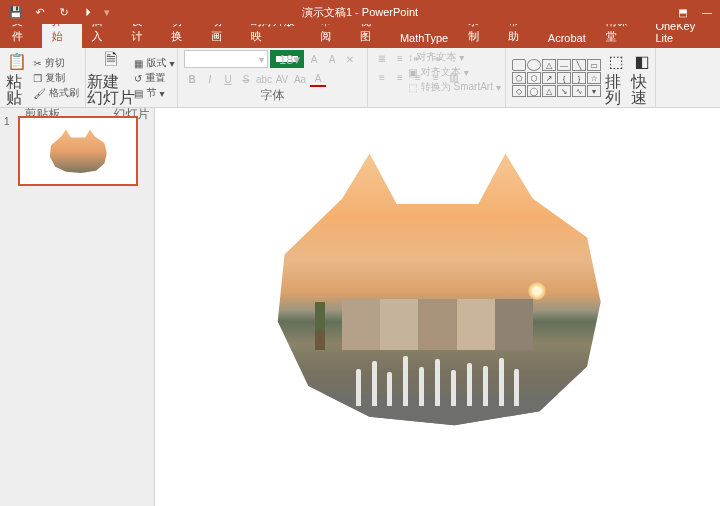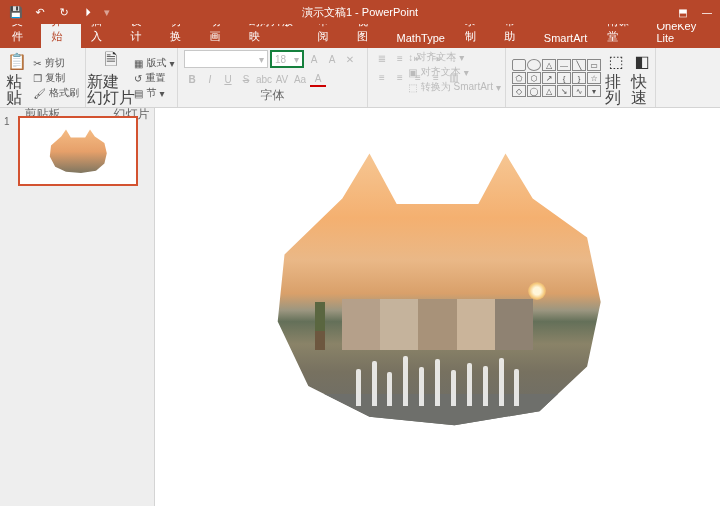--- a/index.html
+++ b/index.html
@@ -17,21 +17,21 @@
 .ribbon{height:60px;background:#f1f1f1;border-bottom:1px solid #d4d4d4;display:flex}
 .group{border-right:1px solid #d9d9d9;padding:2px 6px;display:flex;flex-direction:column;justify-content:space-between;position:relative}
 .glabel{font-size:12px;color:#666;text-align:center;padding-bottom:1px}
 .gcontent{flex:1;display:flex;align-items:center;gap:4px}
 .bigbtn{display:flex;flex-direction:column;align-items:center;justify-content:center;width:38px;cursor:pointer;gap:2px}
 .bigbtn .ico{width:22px;height:22px;display:flex;align-items:center;justify-content:center;font-size:16px}
 .bigbtn .lbl{font-size:16px;color:#444;line-height:1}
 .col{display:flex;flex-direction:column;gap:1px;font-size:10px;color:#555}
 .col .row{display:flex;align-items:center;gap:3px;cursor:pointer;white-space:nowrap}
 .fontbox{width:84px;height:18px;border:1px solid #c8c8c8;background:#fff;font-size:10px;padding:0 3px;display:flex;align-items:center;justify-content:space-between}
-.sizebox{width:34px;height:18px;border:2px solid #15803d;background:#fff;font-size:10px;padding:0 3px;display:flex;align-items:center;justify-content:space-between}
+.sizebox{width:34px;height:18px;border:6px solid #15803d;background:#fff;font-size:13px;padding:0 3px;display:flex;align-items:center;justify-content:space-between}
 .fmtrow{display:flex;gap:2px;align-items:center}
 .fmtbtn{width:16px;height:16px;font-size:10px;display:flex;align-items:center;justify-content:center;cursor:pointer;color:#666}
 .disabled{color:#bbb}
 .shapegrid{display:grid;grid-template-columns:repeat(6,14px);grid-auto-rows:12px;gap:1px}
 .shp{border:1px solid #888;font-size:8px;display:flex;align-items:center;justify-content:center;color:#555}
 .workspace{display:flex;height:398px}
 .thumbpanel{width:155px;background:#eee;border-right:1px solid #d4d4d4;padding:8px 4px;overflow:auto}
 .thumbwrap{display:flex;gap:4px}
 .slidenum{font-size:10px;color:#666;width:10px}
 .thumb{width:120px;height:70px;background:#fff;border:2px solid #d35230;position:relative;display:flex;align-items:center;justify-content:center}
@@ -72,21 +72,21 @@
   <div class="tab">插入</div>
   <div class="tab">设计</div>
   <div class="tab">切换</div>
   <div class="tab">动画</div>
   <div class="tab">幻灯片放映</div>
   <div class="tab">审阅</div>
   <div class="tab">视图</div>
   <div class="tab">MathType</div>
   <div class="tab">录制</div>
   <div class="tab">帮助</div>
-  <div class="tab">SmartArt</div>
+  <div class="tab">Acrobat</div>
   <div class="tab">雨课堂</div>
   <div class="tab">OneKey Lite</div>
 </div>
 
 <div class="ribbon">
   <div class="group" style="width:86px">
     <div class="gcontent">
       <div class="bigbtn">
         <span class="ico">📋</span>
         <span class="lbl">粘贴</span>

